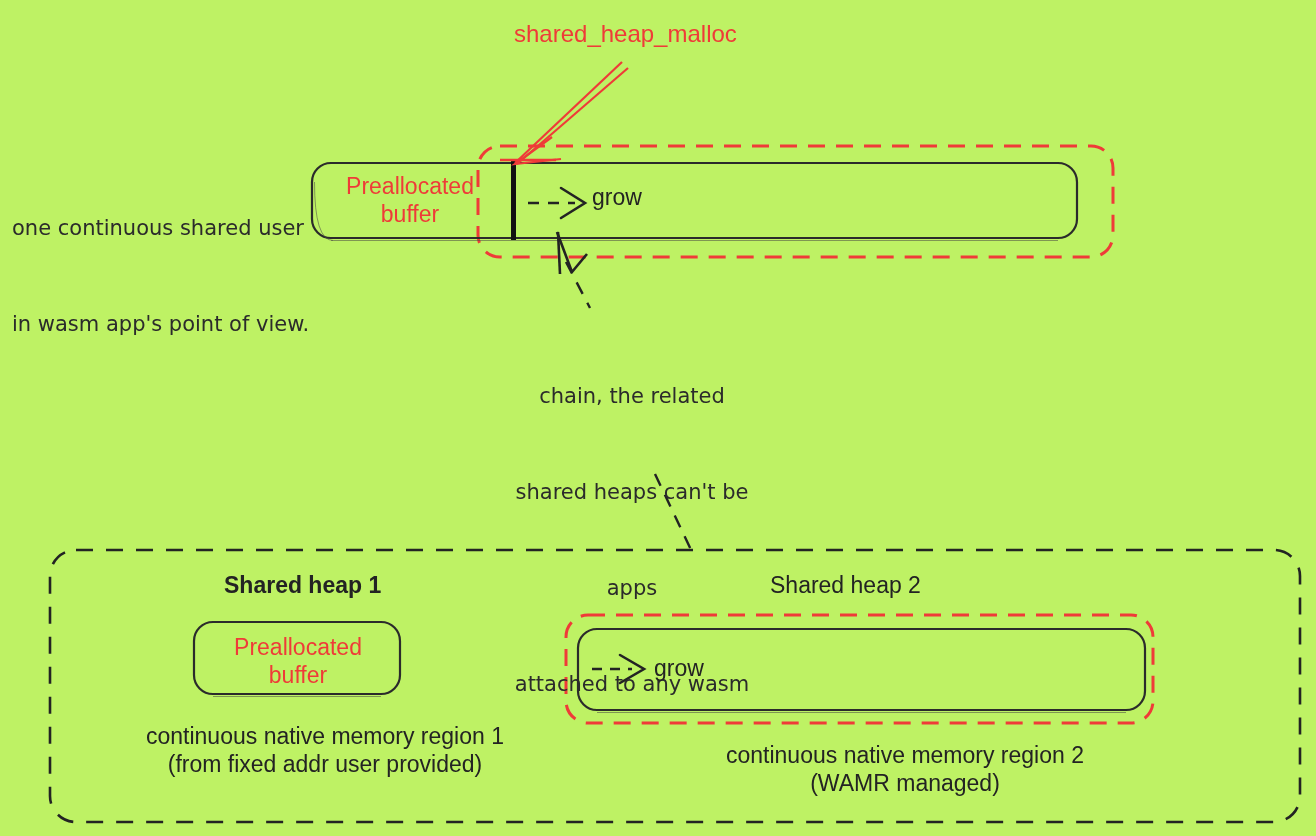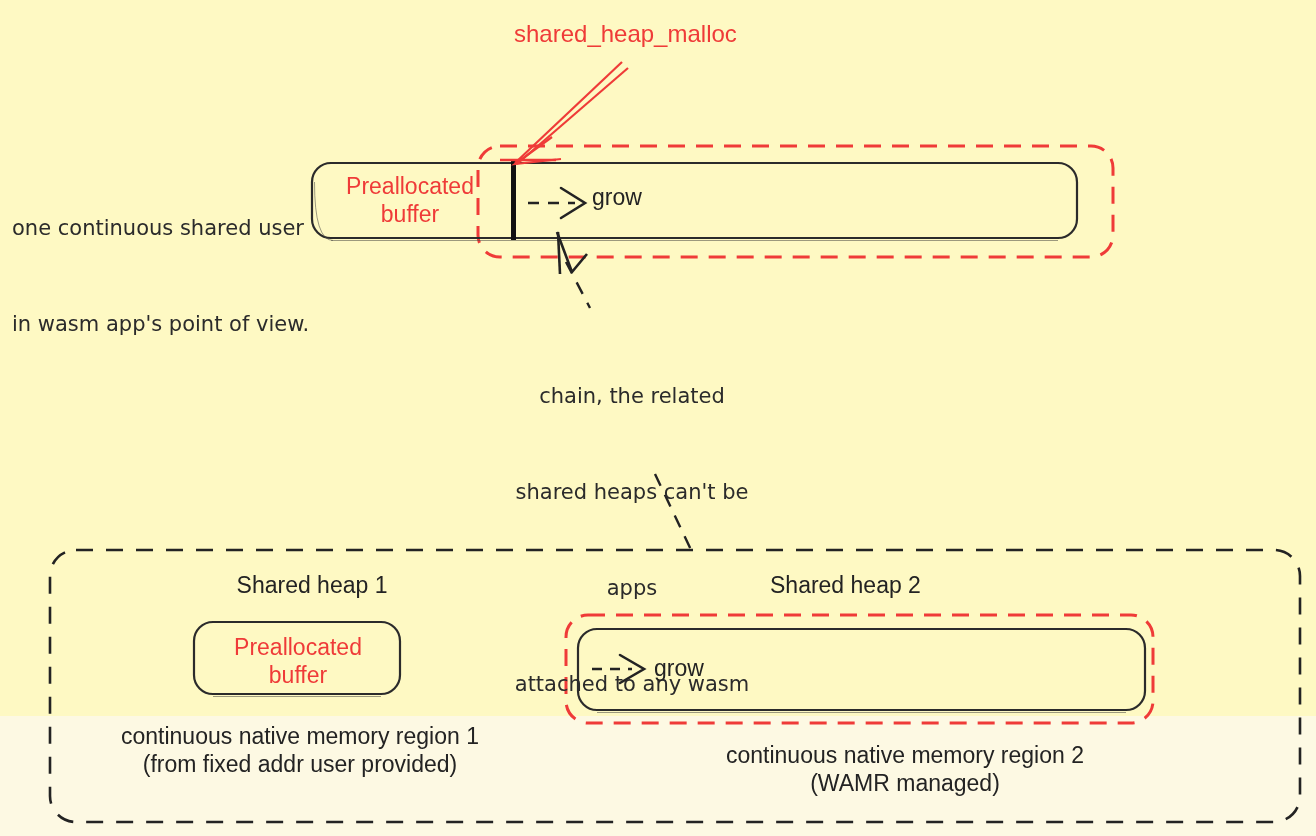--- a/index.html
+++ b/index.html
@@ -3,21 +3,21 @@
 <meta charset="utf-8">
 <title>Shared heap chain diagram</title>
 <style>
   html,body{margin:0;padding:0;}
   body{
     background:#fdf9e3;
     width:1316px;height:836px;
     font-family:"DejaVu Sans", sans-serif;
     overflow:hidden;
   }
-  #stage{position:relative;width:1316px;height:716px;background:#fef9c3;}
+  #stage{position:relative;width:1316px;height:836px;background:#bef264;}
   svg#art{position:absolute;left:0;top:0;width:1316px;height:836px;}
 
   .txt{position:absolute;white-space:pre;}
 
   
   .label-red{
     color:#ef3b38;
     font-family:"Liberation Sans", sans-serif;
     font-size:23px;
     line-height:28px;
@@ -42,21 +42,21 @@
     line-height:32px;
     text-align:center;
   }
 
   
   #title-shared-heap-malloc{left:514px;top:20px;font-size:24px;}
   #left-note{left:12px;top:148px;}
   #prealloc-top{left:330px;top:172px;width:160px;}
   #grow-top{left:592px;top:183px;}
   #mid-note{left:488px;top:316px;width:288px;}
-  #sh1-title{left:224px;top:571px;width:176px;text-align:center;}
+  #sh1-title{left:224px;top:571px;width:176px;font-weight:bold;}
   #sh2-title{left:770px;top:571px;width:184px;text-align:left;}
   #prealloc-bot{left:212px;top:633px;width:172px;}
   #grow-bot{left:654px;top:654px;}
   #region1-note{left:120px;top:722px;width:360px;text-align:center;}
   #region2-note{left:680px;top:741px;width:450px;text-align:center;}
 </style>
 </head>
 <body>
 
 <div id="stage">
@@ -121,19 +121,19 @@
 
   <div class="txt label-dark" id="sh1-title">Shared heap 1</div>
 
   <div class="txt label-dark" id="sh2-title">Shared heap 2</div>
 
   <div class="txt label-red" id="prealloc-bot" style="white-space:pre-line;">Preallocated
 buffer</div>
 
   <div class="txt label-dark" id="grow-bot">grow</div>
 
-  <div class="txt label-dark" id="region1-note" style="white-space:pre-line;">continuous native memory region 1
+  <div class="txt label-dark" id="region1-note" style="white-space:pre-line;margin-left:25px;">continuous native memory region 1
 (from fixed addr user provided)</div>
 
   <div class="txt label-dark" id="region2-note" style="white-space:pre-line;">continuous native memory region 2
 (WAMR managed)</div>
 
 </div>
 
 </body></html>

